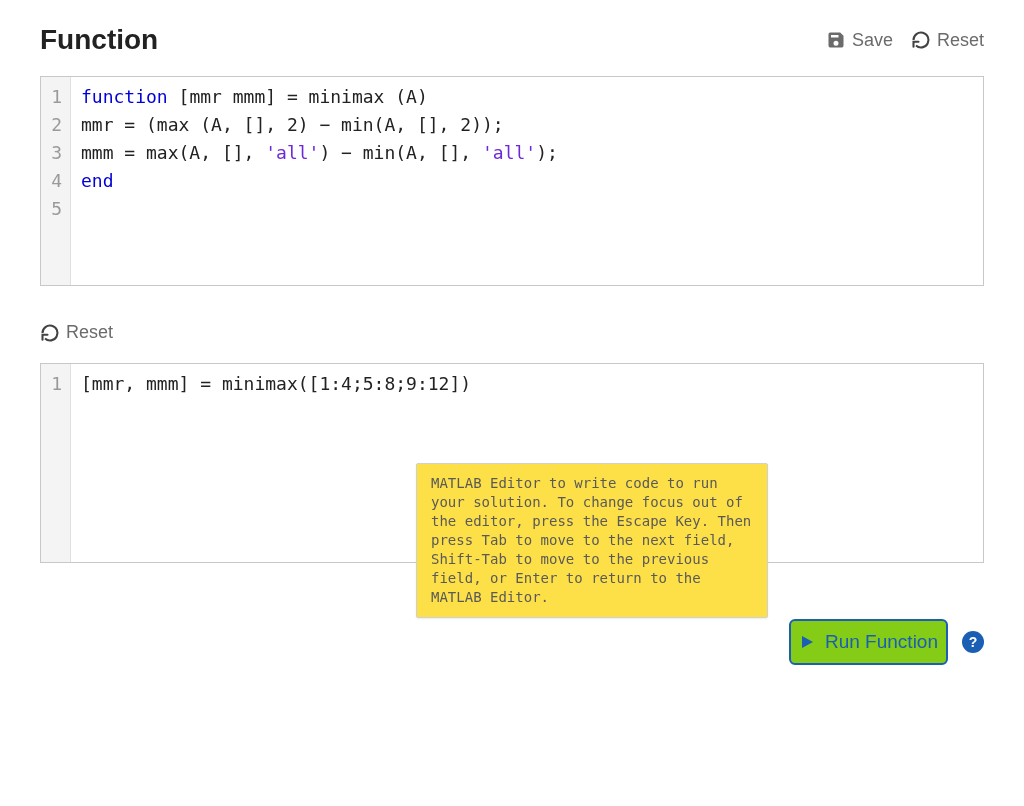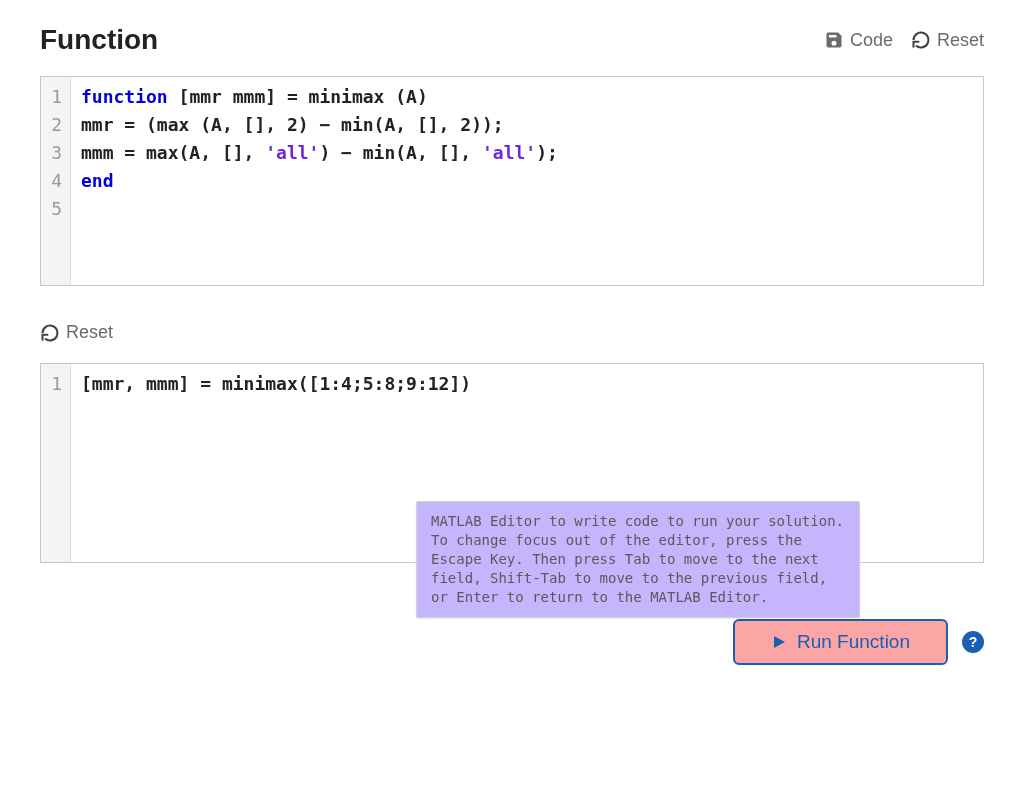--- a/index.html
+++ b/index.html
@@ -62,52 +62,51 @@
     color: #9a9a9a;
     text-align: right;
     padding: 6px 8px 6px 10px;
     min-width: 30px;
     user-select: none;
   }
   .codearea {
     padding: 6px 10px;
     flex: 1;
     white-space: pre;
-    font-weight: bold;
   }
   .kw { color: #0000d8; }
   .str { color: #6d28d9; }
   .tok { color: #222; }
   .tooltip {
     position: absolute;
     left: 375px;
     bottom: -56px;
-    width: 444px;
-    background: #c4b5fd;
+    width: 352px;
+    background: #fde047;
     border: 1px solid #d0d0d0;
     color: #5a5a5a;
     font-size: 14px;
     line-height: 19px;
     padding: 10px 14px;
     border-radius: 2px;
     box-shadow: 0 1px 2px rgba(0,0,0,0.08);
   }
   .run-row {
     display: flex;
     justify-content: flex-end;
     align-items: center;
     gap: 14px;
     margin-top: 56px;
   }
   .run-btn {
     border: 2px solid #1a5fb4;
     color: #1a5fb4;
-    background: #fca5a5;
+    background: #84cc16;
     border-radius: 6px;
-    padding: 10px 36px;
+    padding: 10px 8px;
     font-size: 19px;
     font-weight: 500;
     cursor: pointer;
     display: flex;
     align-items: center;
     gap: 10px;
   }
   .help-circle {
     width: 22px; height: 22px;
     border-radius: 50%;
@@ -126,21 +125,21 @@
 
 <div class="page">
 
   <div class="section-header">
     <h2 class="section-title">Function</h2>
     <div class="toolbar">
       <div class="tool-btn">
         <svg width="20" height="20" viewBox="0 0 24 24" fill="#6b6b6b">
             <path d="M17 3H5a2 2 0 0 0-2 2v14a2 2 0 0 0 2 2h14a2 2 0 0 0 2-2V7l-4-4zM12 19a3 3 0 1 1 0-6 3 3 0 0 1 0 6zm3-10H6V6h9v3z"></path>
           </svg>
-        <span>Code</span>
+        <span>Save</span>
       </div>
       <div class="tool-btn">
         <svg width="20" height="20" viewBox="0 0 24 24" fill="none" stroke="#424242" stroke-width="2.5">
             <path d="M3 12a9 9 0 1 1 3 6.7"></path>
             <path d="M3 20v-6h6" stroke-linecap="round"></path>
           </svg>
         <span>Reset</span>
       </div>
     </div>
   </div>

